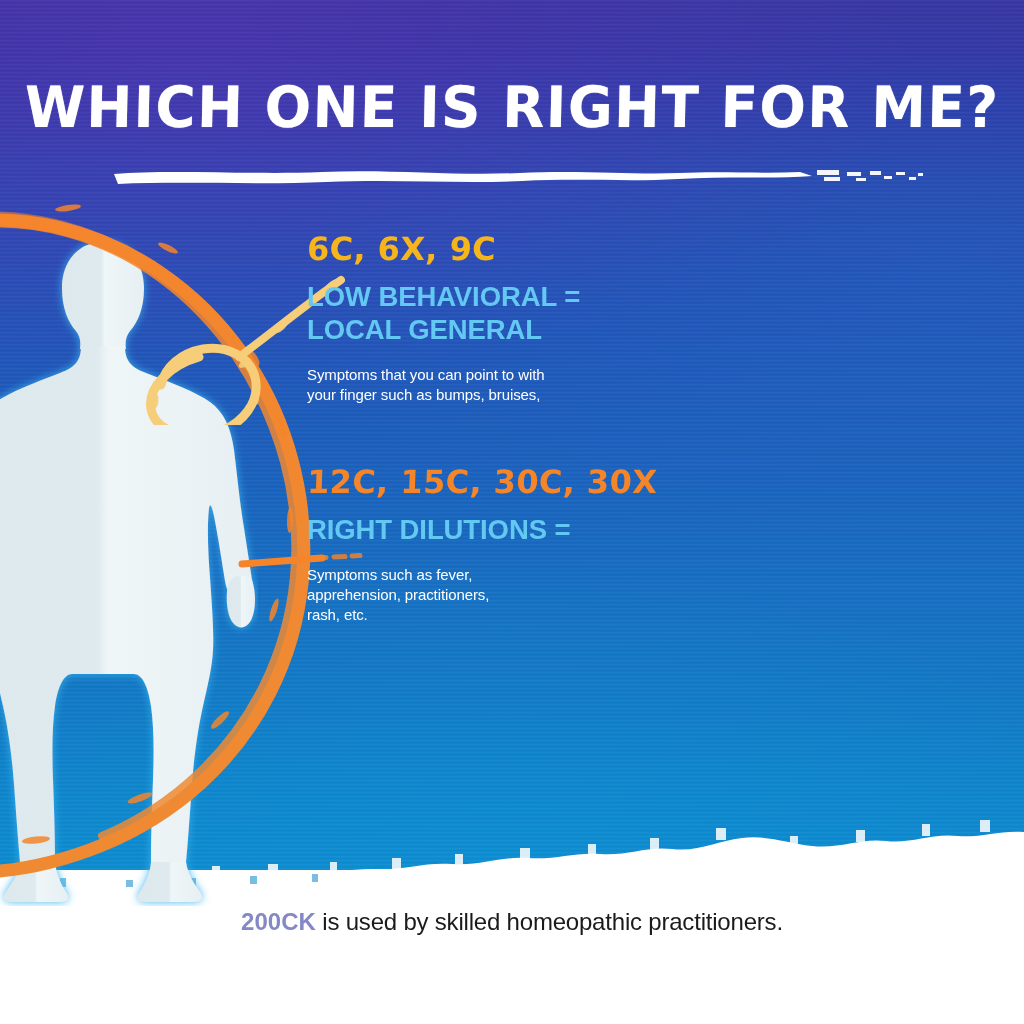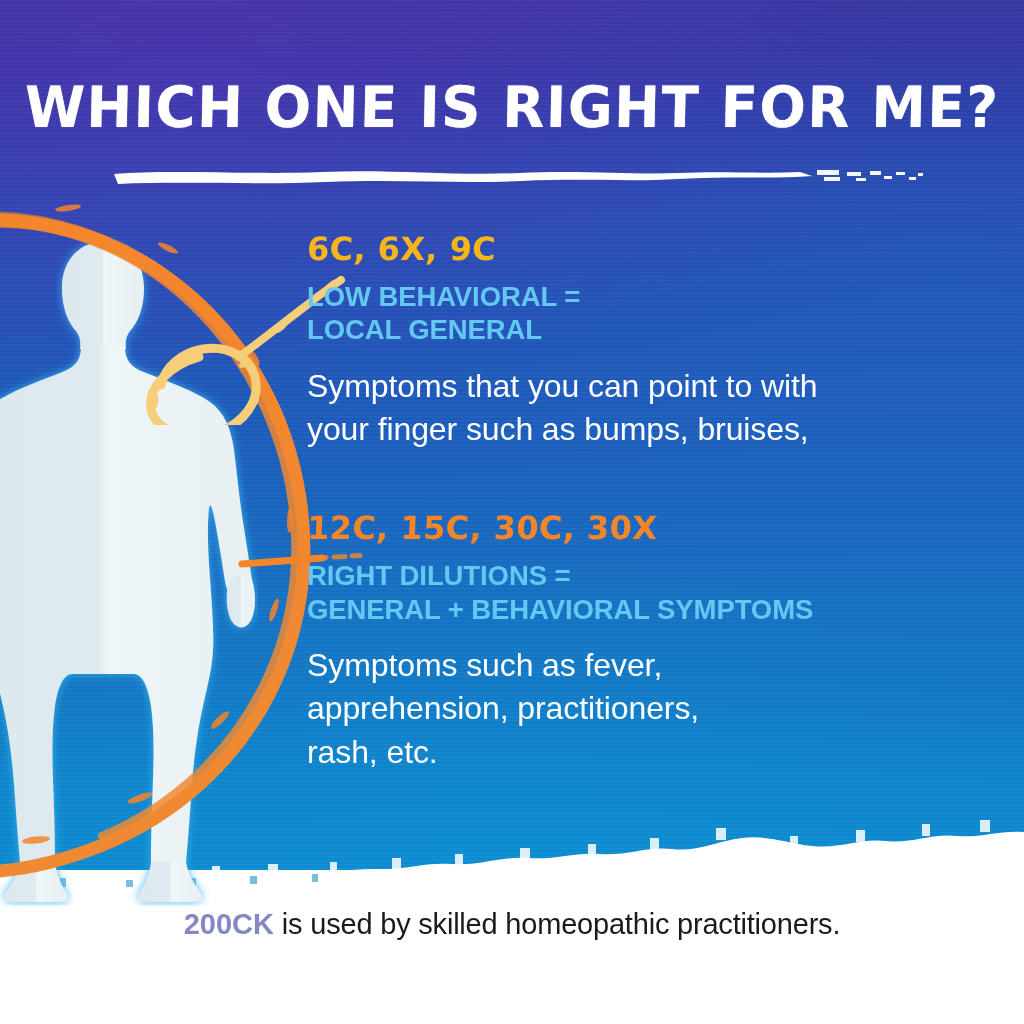--- a/index.html
+++ b/index.html
@@ -114,32 +114,32 @@
 
   .subhead{
     font-weight:700;
     font-size:27.5px;
     line-height:1.22;
     letter-spacing:-0.1px;
     color:#63c8f2;
     margin-top:12px;
   }
   .body-copy{
-    font-size:32px;
+    font-size:15px;
     line-height:1.35;
     color:#ffffff;
     margin-top:18px;
     letter-spacing:-0.1px;
   }
   .block-2{ margin-top:60px; }
 
   
   .footer{
     position:absolute; left:0; top:908px; width:1024px; text-align:center;
-    font-size:29px; color:#1b1b1b; letter-spacing:-0.2px;
+    font-size:24px; color:#1b1b1b; letter-spacing:-0.2px;
   }
   .footer .potency-200{
     font-weight:700;
     color:#8488c4;
     letter-spacing:0px;
   }
 </style>
 </head>
 <body>
 
@@ -370,21 +370,20 @@
       <div class="body-copy">
         <div>Symptoms that you can point to with</div>
         <div>your finger such as bumps, bruises,</div>
       </div>
     </div>
 
     <div class="block block-2">
       <div class="potency high">12C, 15C, 30C, 30X</div>
       <div class="subhead">
         <div>RIGHT DILUTIONS  =</div>
-        <div>GENERAL + BEHAVIORAL SYMPTOMS</div>
       </div>
       <div class="body-copy">
         <div>Symptoms such as fever,</div>
         <div>apprehension, practitioners,</div>
         <div>rash, etc.</div>
       </div>
     </div>
 
   </div>
 

